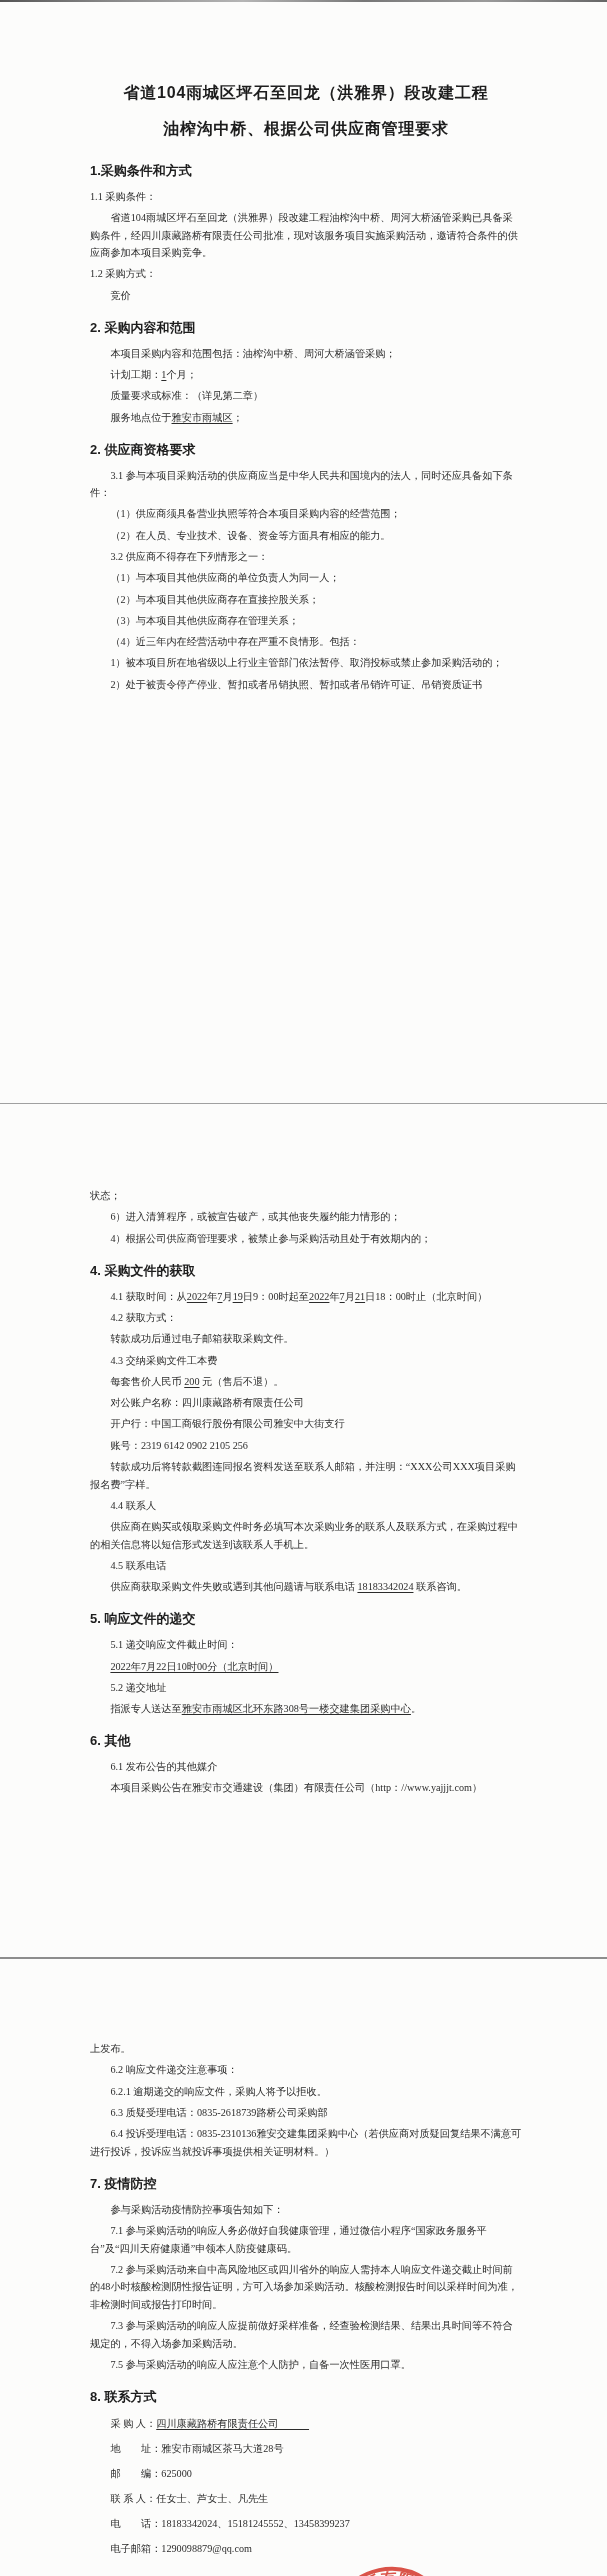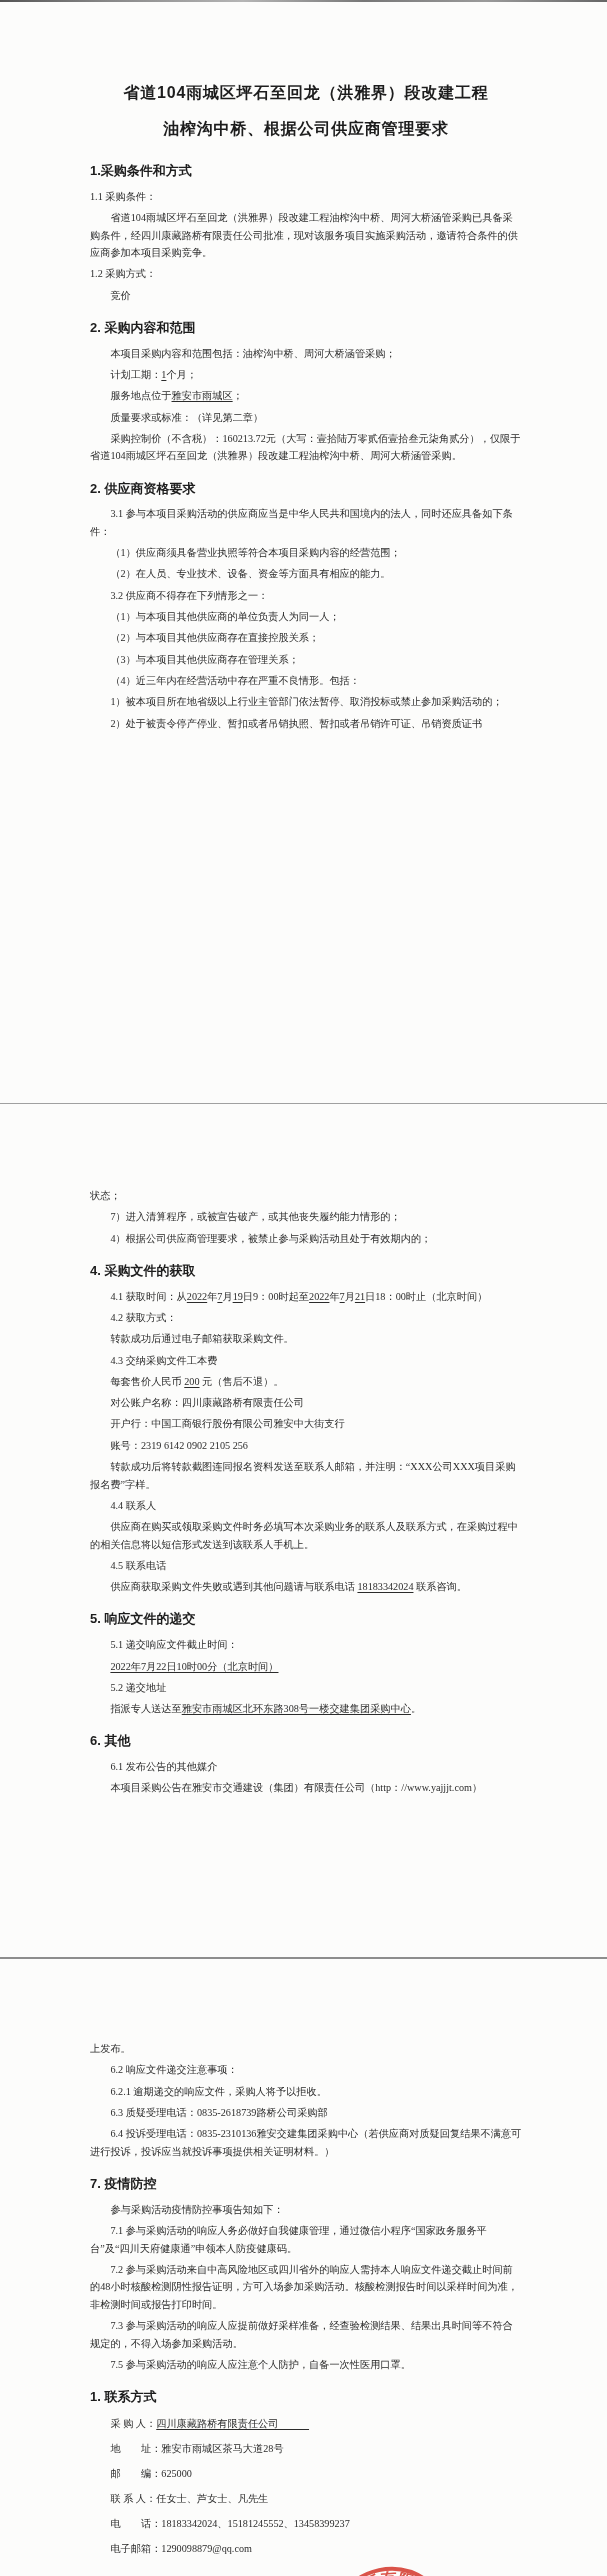--- a/index.html
+++ b/index.html
@@ -46,41 +46,40 @@
         <div class="title"><span>省道104雨城区坪石至回龙（洪雅界）段改建工程</span></div>
         <div class="title"><span>油榨沟中桥、根据公司供应商管理要求</span></div>
         <div class="h"><span>1.采购条件和方式</span></div>
         <div class="p"><span>1.1 采购条件：</span></div>
         <div class="p ind"><span>省道104雨城区坪石至回龙（洪雅界）段改建工程油榨沟中桥、周河大桥涵管采购已具备采购条件，经四川康藏路桥有限责任公司批准，现对该服务项目实施采购活动，邀请符合条件的供应商参加本项目采购竞争。</span></div>
         <div class="p"><span>1.2 采购方式：</span></div>
         <div class="p ind"><span>竞价</span></div>
         <div class="h"><span>2. 采购内容和范围</span></div>
         <div class="p ind"><span>本项目采购内容和范围包括：油榨沟中桥、周河大桥涵管采购；</span></div>
         <div class="p ind"><span>计划工期：</span><span class="u">1</span><span>个月；</span></div>
+        <div class="p ind"><span>质量要求或标准：（详见第二章）</span></div>
         <div class="p ind"><span>服务地点位于</span><span class="u">雅安市雨城区</span><span>；</span></div>
-        <div class="p ind"><span>质量要求或标准：（详见第二章）</span></div>
-        <div class="p ind"><span>采购控制价（不含税）：160213.72元（大写：壹拾陆万零贰佰壹拾叁元柒角贰分），仅限于省道104雨城区坪石至回龙（洪雅界）段改建工程油榨沟中桥、周河大桥涵管采购。</span></div>
         <div class="h"><span>2.  供应商资格要求</span></div>
         <div class="p ind"><span>3.1 参与本项目采购活动的供应商应当是中华人民共和国境内的法人，同时还应具备如下条件：</span></div>
         <div class="p ind"><span>（1）供应商须具备营业执照等符合本项目采购内容的经营范围；</span></div>
         <div class="p ind"><span>（2）在人员、专业技术、设备、资金等方面具有相应的能力。</span></div>
         <div class="p ind"><span>3.2  供应商不得存在下列情形之一：</span></div>
         <div class="p ind"><span>（1）与本项目其他供应商的单位负责人为同一人；</span></div>
         <div class="p ind"><span>（2）与本项目其他供应商存在直接控股关系；</span></div>
         <div class="p ind"><span>（3）与本项目其他供应商存在管理关系；</span></div>
         <div class="p ind"><span>（4）近三年内在经营活动中存在严重不良情形。包括：</span></div>
         <div class="p ind"><span>1）被本项目所在地省级以上行业主管部门依法暂停、取消投标或禁止参加采购活动的；</span></div>
         <div class="p ind"><span>2）处于被责令停产停业、暂扣或者吊销执照、暂扣或者吊销许可证、吊销资质证书</span></div>
       </div>
   </section>
 
   <section class="page page-2">
     <div class="content">
         <div class="p"><span>状态；</span></div>
-        <div class="p ind"><span>7）进入清算程序，或被宣告破产，或其他丧失履约能力情形的；</span></div>
+        <div class="p ind"><span>6）进入清算程序，或被宣告破产，或其他丧失履约能力情形的；</span></div>
         <div class="p ind"><span>4）根据公司供应商管理要求，被禁止参与采购活动且处于有效期内的；</span></div>
         <div class="h"><span>4. 采购文件的获取</span></div>
         <div class="p ind"><span>4.1 获取时间：从</span><span class="u">2022</span><span>年</span><span class="u">7</span><span>月</span><span class="u">19</span><span>日9：00时起至</span><span class="u">2022</span><span>年</span><span class="u">7</span><span>月</span><span class="u">21</span><span>日18：00时止（北京时间）</span></div>
         <div class="p ind"><span>4.2  获取方式：</span></div>
         <div class="p ind"><span>转款成功后通过电子邮箱获取采购文件。</span></div>
         <div class="p ind"><span>4.3 交纳采购文件工本费</span></div>
         <div class="p ind"><span>每套售价人民币 </span><span class="u">200</span><span> 元（售后不退）。</span></div>
         <div class="p ind"><span>对公账户名称：四川康藏路桥有限责任公司</span></div>
         <div class="p ind"><span>开户行：中国工商银行股份有限公司雅安中大街支行</span></div>
         <div class="p ind"><span>账号：2319 6142 0902 2105 256</span></div>
@@ -106,21 +105,21 @@
         <div class="p ind"><span>6.2 响应文件递交注意事项：</span></div>
         <div class="p ind"><span>6.2.1 逾期递交的响应文件，采购人将予以拒收。</span></div>
         <div class="p ind"><span>6.3  质疑受理电话：0835-2618739路桥公司采购部</span></div>
         <div class="p ind"><span>6.4  投诉受理电话：0835-2310136雅安交建集团采购中心（若供应商对质疑回复结果不满意可进行投诉，投诉应当就投诉事项提供相关证明材料。）</span></div>
         <div class="h"><span>7.  疫情防控</span></div>
         <div class="p ind"><span>参与采购活动疫情防控事项告知如下：</span></div>
         <div class="p ind"><span>7.1 参与采购活动的响应人务必做好自我健康管理，通过微信小程序“国家政务服务平台”及“四川天府健康通”申领本人防疫健康码。</span></div>
         <div class="p ind"><span>7.2 参与采购活动来自中高风险地区或四川省外的响应人需持本人响应文件递交截止时间前的48小时核酸检测阴性报告证明，方可入场参加采购活动。核酸检测报告时间以采样时间为准，非检测时间或报告打印时间。</span></div>
         <div class="p ind"><span>7.3 参与采购活动的响应人应提前做好采样准备，经查验检测结果、结果出具时间等不符合规定的，不得入场参加采购活动。</span></div>
         <div class="p ind"><span>7.5 参与采购活动的响应人应注意个人防护，自备一次性医用口罩。</span></div>
-        <div class="h"><span>1.  联系方式</span></div>
+        <div class="h"><span>8.  联系方式</span></div>
         <div class="p ind contact"><span>采 购 人：</span><span class="u">四川康藏路桥有限责任公司　　　</span></div>
         <div class="p ind contact"><span>地　　址：雅安市雨城区茶马大道28号</span></div>
         <div class="p ind contact"><span>邮　　编：625000</span></div>
         <div class="p ind contact"><span>联 系 人：任女士、芦女士、凡先生</span></div>
         <div class="p ind contact"><span>电　　话：18183342024、15181245552、13458399237</span></div>
         <div class="p ind contact"><span>电子邮箱：1290098879@qq.com</span></div>
       </div>
 
     <div class="signature-company">四川康藏路桥有限责任公司</div>
     <div class="signature-date">2022年7月18日</div>

